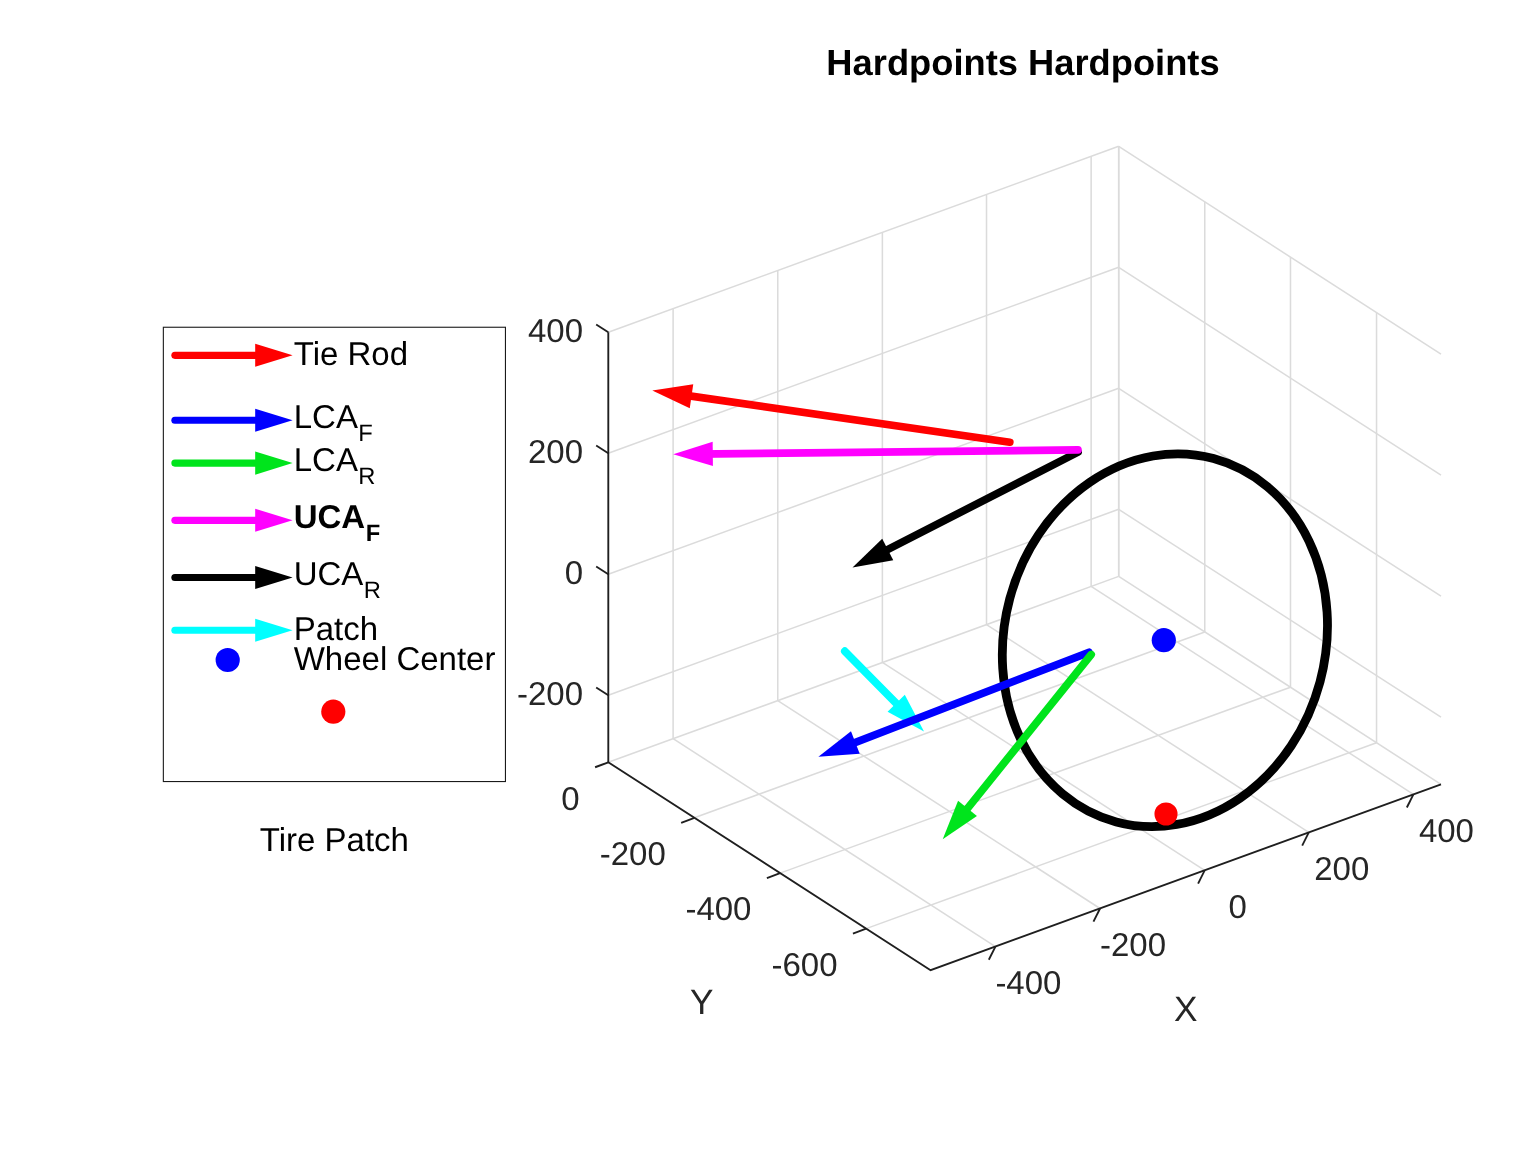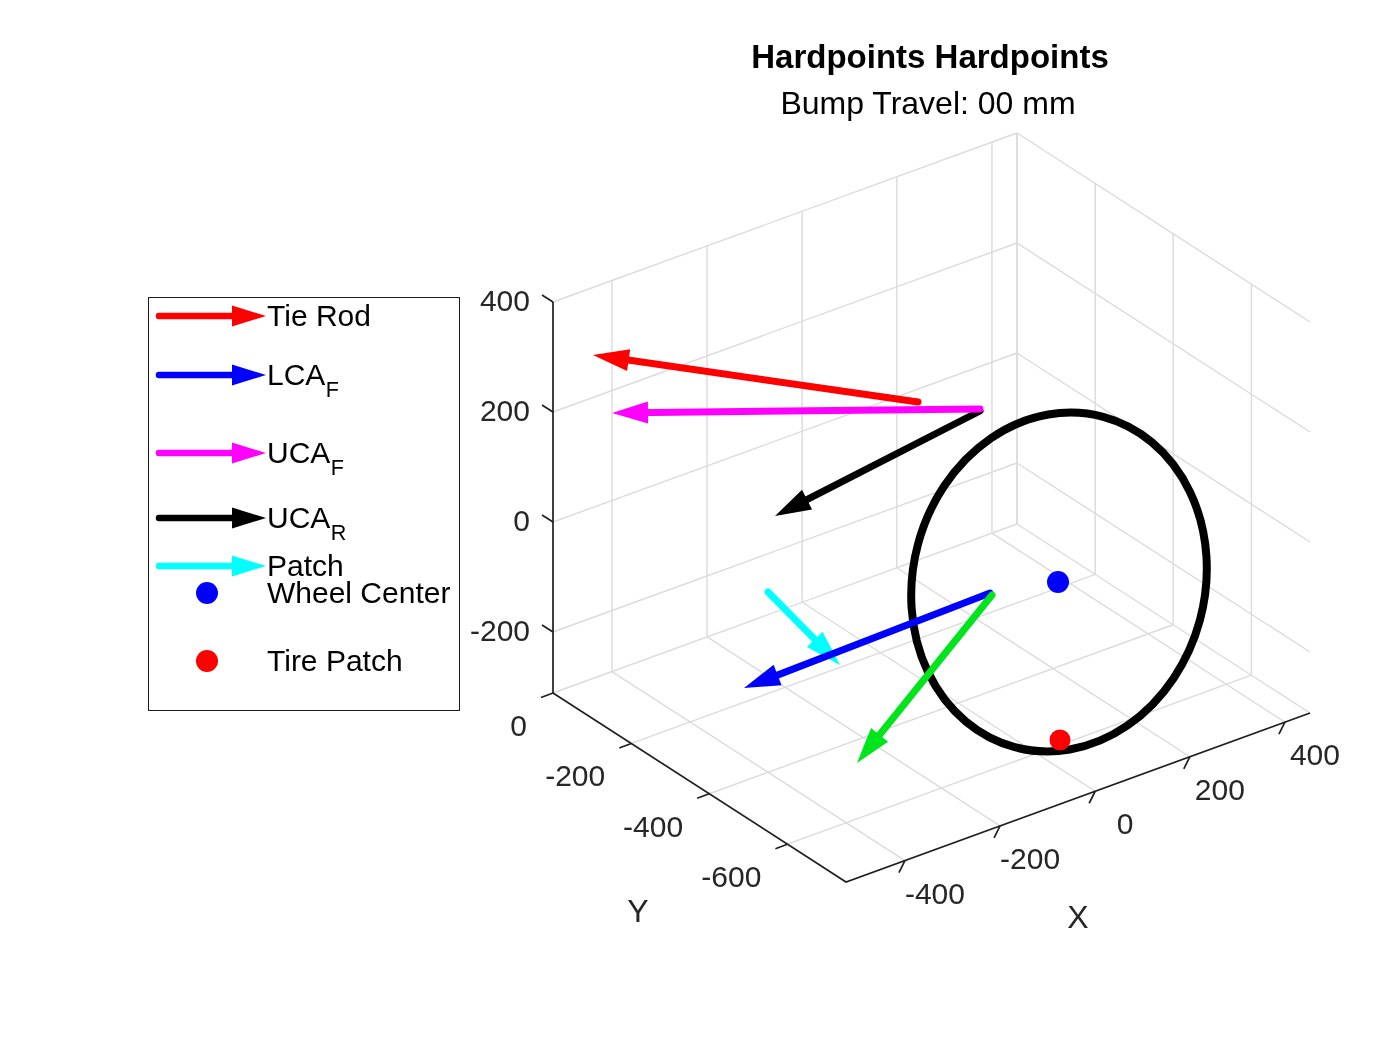--- a/index.html
+++ b/index.html
@@ -7,21 +7,21 @@
        font-family:"Liberation Sans",sans-serif;}
   #figure{position:absolute;left:0;top:0;width:1400px;height:1050px;}
   #plot-svg{position:absolute;left:0;top:0;}
   .title{position:absolute;left:930px;top:38px;transform:translateX(-50%);
          font-size:33px;font-weight:bold;color:#000;white-space:nowrap;}
   .subtitle{position:absolute;left:928px;top:85px;transform:translateX(-50%);
          font-size:32px;font-weight:normal;color:#000;white-space:nowrap;}
   #legend{position:absolute;left:148px;top:297px;width:312px;height:414px;
           background:#fff;border:1.5px solid #1a1a1a;box-sizing:border-box;}
   .legend-row{position:absolute;left:0;width:100%;height:44px;display:flex;
-          }
+          align-items:center;}
   .legend-sample{width:118px;flex:0 0 118px;height:30px;position:relative;}
   .legend-label{font-size:30px;color:#000;white-space:nowrap;line-height:1;}
   .legend-label sub{font-size:0.72em;position:relative;top:0.25em;left:0.02em;}
   svg text{font-family:"Liberation Sans",sans-serif;}
 </style>
 </head>
 <body>
 
 <div id="figure">
   <svg id="plot-svg" width="1400" height="1050" viewBox="0 0 1400 1050">
@@ -111,38 +111,44 @@
       </g>
       <g>
         <line x1="992" y1="595" x2="869.4025439446577" y2="747.5657230910927" stroke="#00e41c" stroke-width="7" stroke-linecap="round"></line>
         <polygon points="857,763 870.9754816166513,728.0473761559646 888.124678182104,741.8279805389176" fill="#00e41c"></polygon>
       </g>
       <circle cx="1058" cy="582" r="11" fill="#0000ff"></circle>
       <circle cx="1060" cy="740" r="10.5" fill="#ff0000"></circle>
     </svg>
 
   <div class="title">Hardpoints Hardpoints</div>
-  <div class="subtitle">Bump Travel: 00 mm</div>
 
   <div id="legend">
       <div class="legend-row" style="top: 3px;">
         <div class="legend-sample"><svg width="118" height="30">
             <line x1="10" y1="15" x2="84" y2="15" stroke="#ff0000" stroke-width="6.5" stroke-linecap="round"></line>
             <polygon points="117,15 83,4.5 83,25.5" fill="#ff0000"></polygon>
           </svg></div>
         <span class="legend-label">Tie Rod</span>
       </div>
       <div class="legend-row" style="top: 50px; margin-top: 12px;">
         <div class="legend-sample"><svg width="118" height="30">
             <line x1="10" y1="15" x2="84" y2="15" stroke="#0000ff" stroke-width="6.5" stroke-linecap="round"></line>
             <polygon points="117,15 83,4.5 83,25.5" fill="#0000ff"></polygon>
           </svg></div>
         <span class="legend-label">LCA<sub>F</sub></span>
       </div>
-      <div class="legend-row" style="top: 140px;">
+      <div class="legend-row" style="top: 101px;">
+        <div class="legend-sample"><svg width="118" height="30">
+            <line x1="10" y1="15" x2="84" y2="15" stroke="#00e41c" stroke-width="6.5" stroke-linecap="round"></line>
+            <polygon points="117,15 83,4.5 83,25.5" fill="#00e41c"></polygon>
+          </svg></div>
+        <span class="legend-label">LCA<sub>R</sub></span>
+      </div>
+      <div class="legend-row" style="top: 153px; font-weight: bold;">
         <div class="legend-sample"><svg width="118" height="30">
             <line x1="10" y1="15" x2="84" y2="15" stroke="#ff00ff" stroke-width="6.5" stroke-linecap="round"></line>
             <polygon points="117,15 83,4.5 83,25.5" fill="#ff00ff"></polygon>
           </svg></div>
         <span class="legend-label">UCA<sub>F</sub></span>
       </div>
       <div class="legend-row" style="top: 205px;">
         <div class="legend-sample"><svg width="118" height="30">
             <line x1="10" y1="15" x2="84" y2="15" stroke="#000000" stroke-width="6.5" stroke-linecap="round"></line>
             <polygon points="117,15 83,4.5 83,25.5" fill="#000000"></polygon>
@@ -155,20 +161,20 @@
             <polygon points="117,15 83,4.5 83,25.5" fill="#00ffff"></polygon>
           </svg></div>
         <span class="legend-label">Patch</span>
       </div>
       <div class="legend-row" style="top: 280px;">
         <div class="legend-sample"><svg width="118" height="30">
             <circle cx="58" cy="15" r="11" fill="#0000ff"></circle>
           </svg></div>
         <span class="legend-label">Wheel Center</span>
       </div>
-      <div class="legend-row" style="top: 348px;">
+      <div class="legend-row" style="top: 334px; flex-direction: column;">
         <div class="legend-sample"><svg width="118" height="30">
             <circle cx="58" cy="15" r="11" fill="#ff0000"></circle>
           </svg></div>
         <span class="legend-label">Tire Patch</span>
       </div>
     </div>
 </div>
 
 </body></html>

